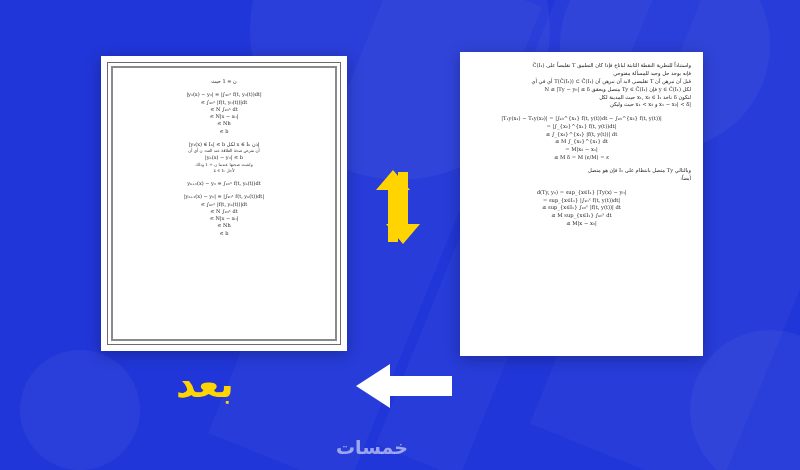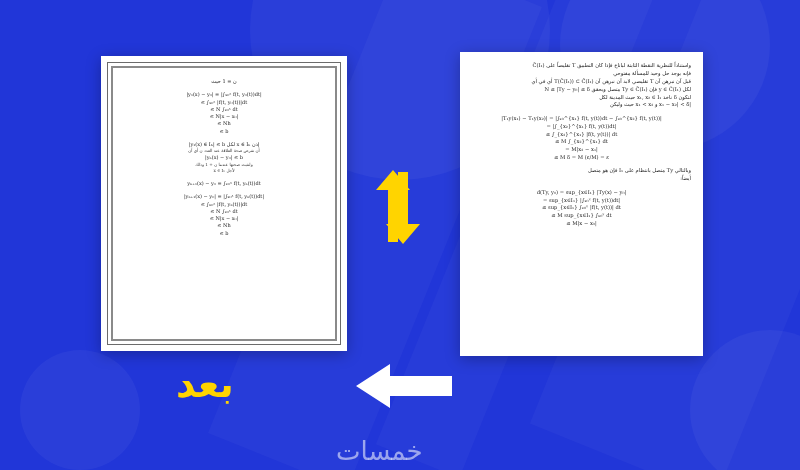--- a/index.html
+++ b/index.html
@@ -105,24 +105,25 @@
     line-height: 1;
     direction: rtl;
   }
   .label-after { left: 176px; top: 365px; }
   .label-before { left: 528px; top: 361px; font-size: 44px; }
 
   .watermark {
     position: absolute;
     left: 336px; top: 436px;
     color: rgba(255,255,255,0.55);
-    font-size: 26px;
+    font-size: 19px;
     letter-spacing: 1px;
     direction: rtl;
     font-family: "DejaVu Sans", sans-serif;
+    font-weight: bold;
   }
 </style>
 </head>
 <body>
 
 <div id="stage">
 
   <div class="bg-stripe s1"></div>
   <div class="bg-stripe s2"></div>
   <div class="bg-stripe s3"></div>

